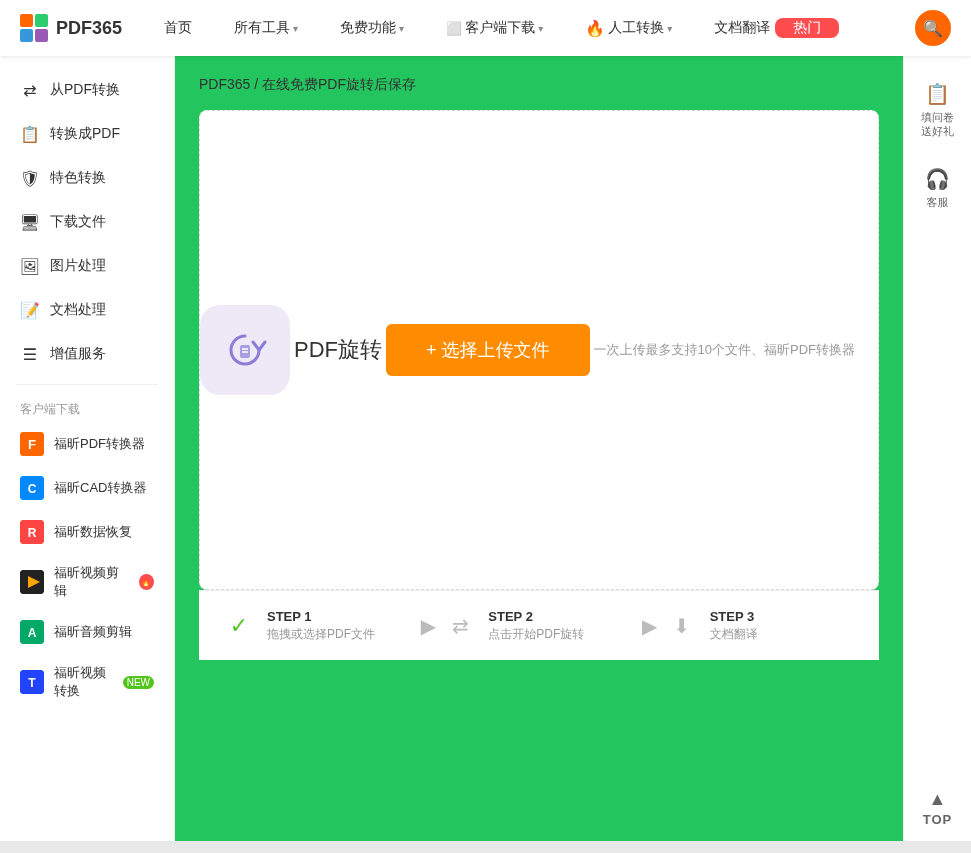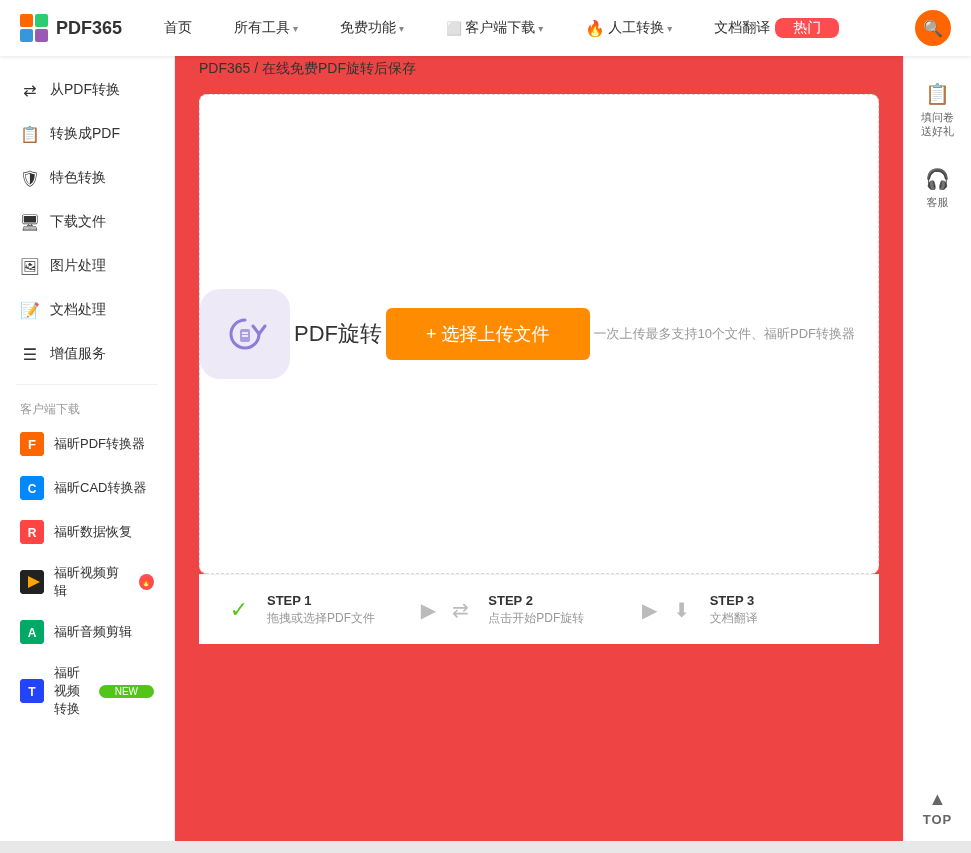--- a/index.html
+++ b/index.html
@@ -139,43 +139,43 @@
       display: flex;
       align-items: center;
       justify-content: center;
       font-size: 14px;
       flex-shrink: 0;
     }
     .new-badge {
       background: #52c41a;
       color: #fff;
       font-size: 10px;
-      padding: 1px 16px;
+      padding: 1px 4px;
       border-radius: 8px;
       margin-left: 4px;
     }
     .hot-badge-small {
       width: 16px;
       height: 16px;
       background: #ff4d4f;
       border-radius: 50%;
       display: flex;
       align-items: center;
       justify-content: center;
       font-size: 8px;
       color: #fff;
       margin-left: 2px;
     }
 
     
     .main-content {
       flex: 1;
-      padding: 4px 24px;
+      padding: 20px 24px;
       overflow-y: auto;
-      background: #ef4444;
+      background: #22c55e;
     }
 
     
     .breadcrumb {
       font-size: 14px;
       color: #666;
       margin-bottom: 16px;
     }
     .breadcrumb span { color: #333; }
 

